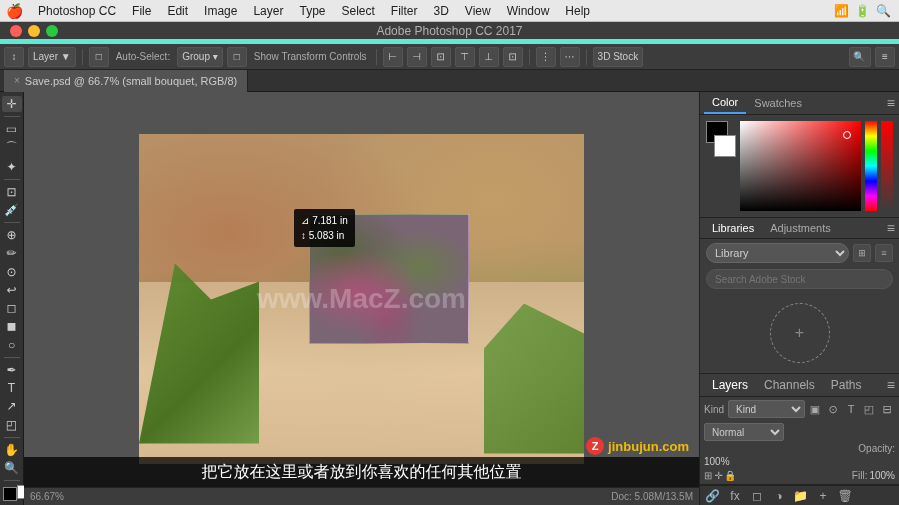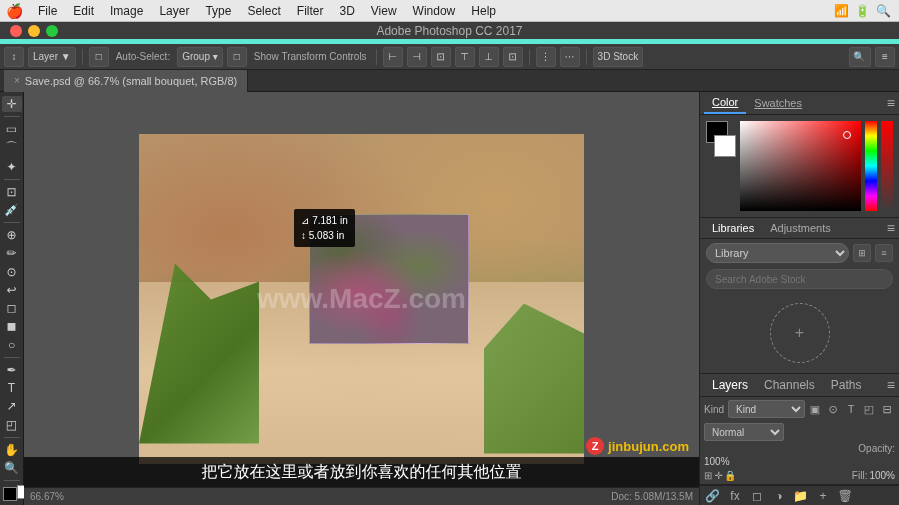--- a/index.html
+++ b/index.html
@@ -152,21 +152,21 @@
       width: 200px; background: #3c3c3c; border-left: 1px solid #222;
       display: flex; flex-direction: column;
     }
     
     .panel-section { border-bottom: 1px solid #222; }
     .panel-tabs {
       display: flex; align-items: center; background: #3c3c3c;
       border-bottom: 1px solid #222; padding: 0 4px;
     }
     .panel-tab {
-      padding: 4px 8px; font-size: 11px; color: #aaa; cursor: pointer; text-decoration: underline;
+      padding: 4px 8px; font-size: 11px; color: #aaa; cursor: pointer;
     }
     .panel-tab.active { color: #fff; border-bottom: 2px solid #4a9ef5; }
     .panel-menu { margin-left: auto; cursor: pointer; color: #aaa; font-size: 14px; }
 
     .color-picker-area {
       padding: 6px; display: flex; gap: 4px; align-items: flex-start;
     }
     .color-swatches-fg-bg {
       display: flex; flex-direction: column; align-items: flex-start;
     }
@@ -295,20 +295,21 @@
     .layers-footer-btn {
       width: 18px; height: 18px; display: flex; align-items: center; justify-content: center;
       color: #aaa; font-size: 12px; cursor: pointer;
     }
   </style>
 </head>
 <body>
 
 <div id="menu-bar">
   <div class="apple-logo">🍎</div>
+  <div class="menu-item">Photoshop CC</div>
   <div class="menu-item">File</div>
   <div class="menu-item">Edit</div>
   <div class="menu-item">Image</div>
   <div class="menu-item">Layer</div>
   <div class="menu-item">Type</div>
   <div class="menu-item">Select</div>
   <div class="menu-item">Filter</div>
   <div class="menu-item">3D</div>
   <div class="menu-item">View</div>
   <div class="menu-item">Window</div>

